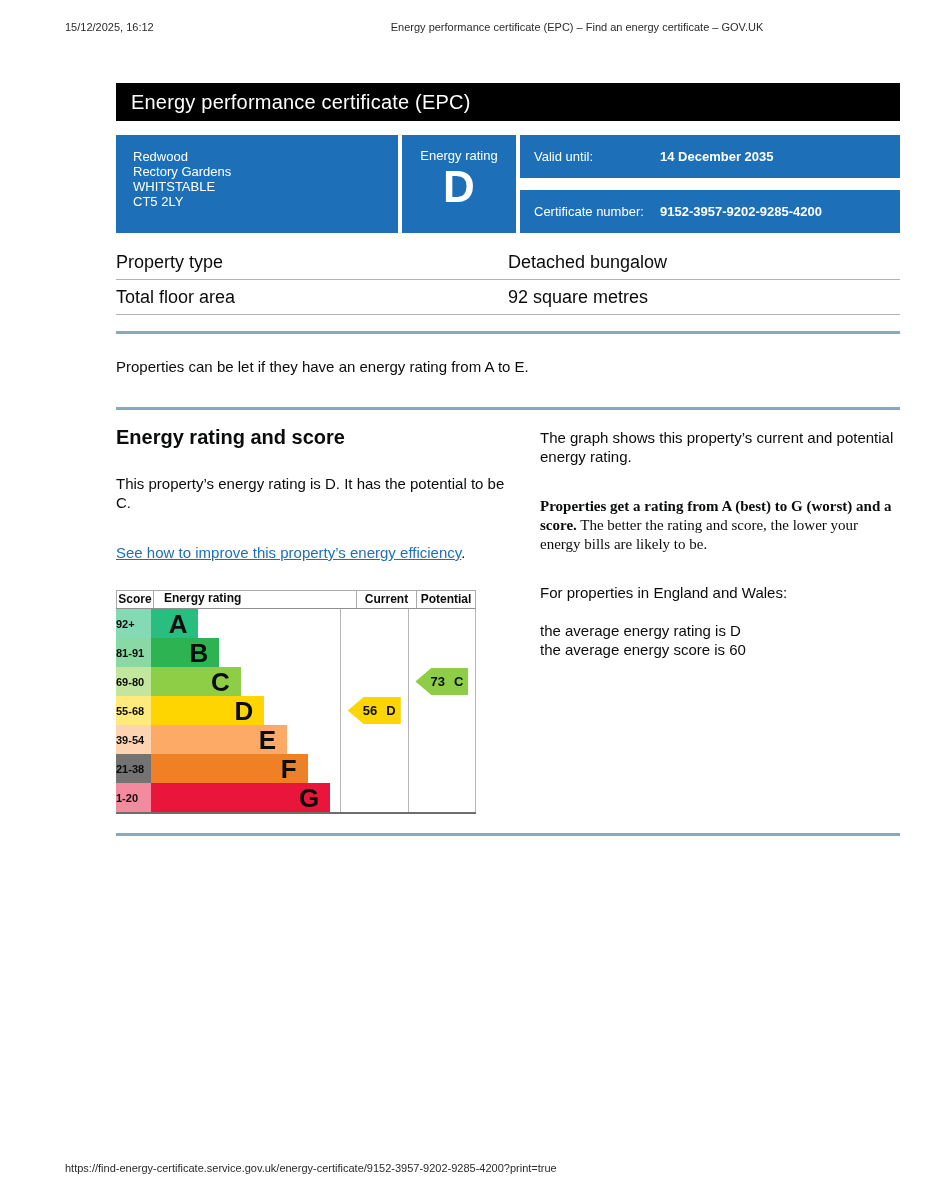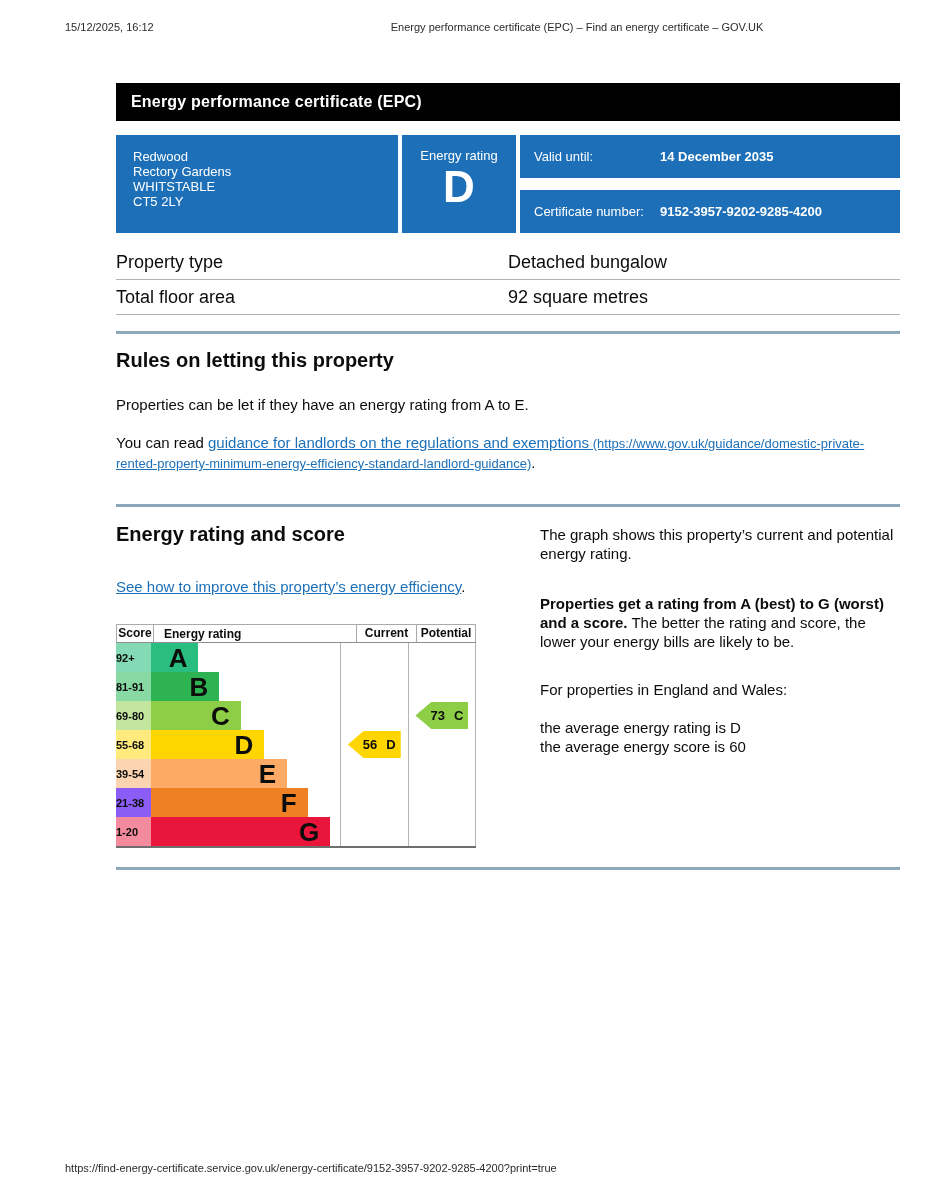--- a/index.html
+++ b/index.html
@@ -13,21 +13,21 @@
   .meta-title { text-align:center; padding-top:21px; padding-left:140px; }
   .print-footer { position:absolute; left:0; right:0; top:1162px; font-size:11px; color:#2b2b2b; }
   .footer-url { position:absolute; left:22px; }
   .footer-page { position:absolute; right:26px; }
 
   .content { margin:0 71px 0 73px; width:784px; }
 
   
   .banner { margin-top:47px; height:38px; background:var(--banner_black); color:#fff;
             display:flex; align-items:center; padding-left:15px; }
-  .banner h1 { font-size:16px; font-weight:bold; letter-spacing:0.2px; }
+  .banner h1 { font-size:20px; font-weight:normal; letter-spacing:0.2px; }
 
   
   .summary { margin-top:14px; display:flex; gap:4px; height:98px; }
   .summary .box { background:var(--govuk_blue); color:#fff; }
   .box-address { width:282px; padding:14px 0 0 17px; font-size:13px; line-height:15px; }
   .box-rating { width:114px; text-align:center; padding-top:13px; font-size:13px; }
   .box-rating .big-letter { font-size:44px; font-weight:bold; line-height:44px; margin-top:2px; }
   .summary-right { flex:1; display:flex; flex-direction:column; gap:12px; }
   .summary-right .box { flex:1; display:flex; align-items:center; font-size:13px; }
   .kv-label { width:140px; padding-left:14px; }
@@ -51,27 +51,27 @@
   .link-url { font-size:13px; }
 
   
   .cols { display:flex; margin-top:16px; }
   .col-left { width:392px; }
   .col-right { width:360px; margin-left:32px; }
   .col-left h2 { margin-top:0; }
   .col-left .intro { margin-top:25px; }
   .col-left .improve { margin-top:31px; display:block; font-size:15px; line-height:19px; }
   .col-right p.first { margin-top:2px; }
-  .col-right .p-b { margin-top:31px; }
+  .col-right .p-b { margin-top:31px;font-family:Liberation Serif, serif; }
   .col-right .p-c { margin-top:29px; }
   .col-right .p-d { margin-top:19px; }
 
   
   .epc-chart { margin-top:28px; width:360px; border-top:1px solid #aaa; }
-  .epc-head { display:flex; height:18px; align-items:center; font-weight:bold; font-size:12px;
+  .epc-head { display:flex; height:18px; align-items:flex-start; font-weight:bold; font-size:12px;
               border-bottom:1px solid #8f8f8f; }
   .h-score { width:38px; text-align:center; border-left:1px solid #aaa; border-right:1px solid #aaa; height:100%; line-height:17px; }
   .h-rating { width:202px; padding-left:10px; }
   .h-current, .h-potential { width:60px; text-align:center; border-left:1px solid #aaa; height:100%; line-height:17px; }
   .h-potential { border-right:1px solid #aaa; }
   .epc-body { border-bottom:2px solid #6e6e6e; }
   .epc-row { display:flex; height:29px; }
   .cell-score { width:38px; font-size:11px; font-weight:bold; display:flex; align-items:center; }
   .cell-bar-area { width:202px; }
   .bar { height:100%; display:flex; align-items:center; justify-content:flex-end;
@@ -128,31 +128,28 @@
         <span class="value">Detached bungalow</span>
       </div>
       <div class="prop-row">
         <span class="label">Total floor area</span>
         <span class="value">92 square metres</span>
       </div>
     </div>
 
     <hr class="divider">
 
-    <h2>Rules on letting this property</h2>
     <p class="p-gap">Properties can be let if they have an energy rating from A to E.</p>
-    <p class="p-gap2">
-      <span>You can read </span><a class="link"><span>guidance for landlords on the regulations and exemptions</span><span class="link-url"> (https://www.gov.uk/guidance/domestic-private-rented-property-minimum-energy-efficiency-standard-landlord-guidance)</span></a><span>.</span>
-    </p>
 
     <hr class="divider d2">
 
     <div class="cols">
       <div class="col-left">
         <h2>Energy rating and score</h2>
+        <p class="intro">This property’s energy rating is D. It has the potential to be C.</p>
         <span class="improve">
           <a class="link">See how to improve this property’s energy efficiency</a><span>.</span>
         </span>
         <div class="epc-chart" id="epc-chart">
             <div class="epc-head">
               <div class="h-score">Score</div>
               <div class="h-rating">Energy rating</div>
               <div class="h-current">Current</div>
               <div class="h-potential">Potential</div>
             </div>
@@ -201,21 +198,21 @@
               </div>
               <div class="epc-row">
                 <div class="cell-score" style="background:#fdd4b1">39-54</div>
                 <div class="cell-bar-area">
                   <div class="bar" style="background:#fcaa65;width:72%">E</div>
                 </div>
                 <div class="cell-current"></div>
                 <div class="cell-potential"></div>
               </div>
               <div class="epc-row">
-                <div class="cell-score" style="background:#8b5cf6">21-38</div>
+                <div class="cell-score" style="background:#737373">21-38</div>
                 <div class="cell-bar-area">
                   <div class="bar" style="background:#ef8023;width:83%">F</div>
                 </div>
                 <div class="cell-current"></div>
                 <div class="cell-potential"></div>
               </div>
               <div class="epc-row">
                 <div class="cell-score" style="background:#f48a9d">1-20</div>
                 <div class="cell-bar-area">
                   <div class="bar" style="background:#e9153b;width:95%">G</div>

